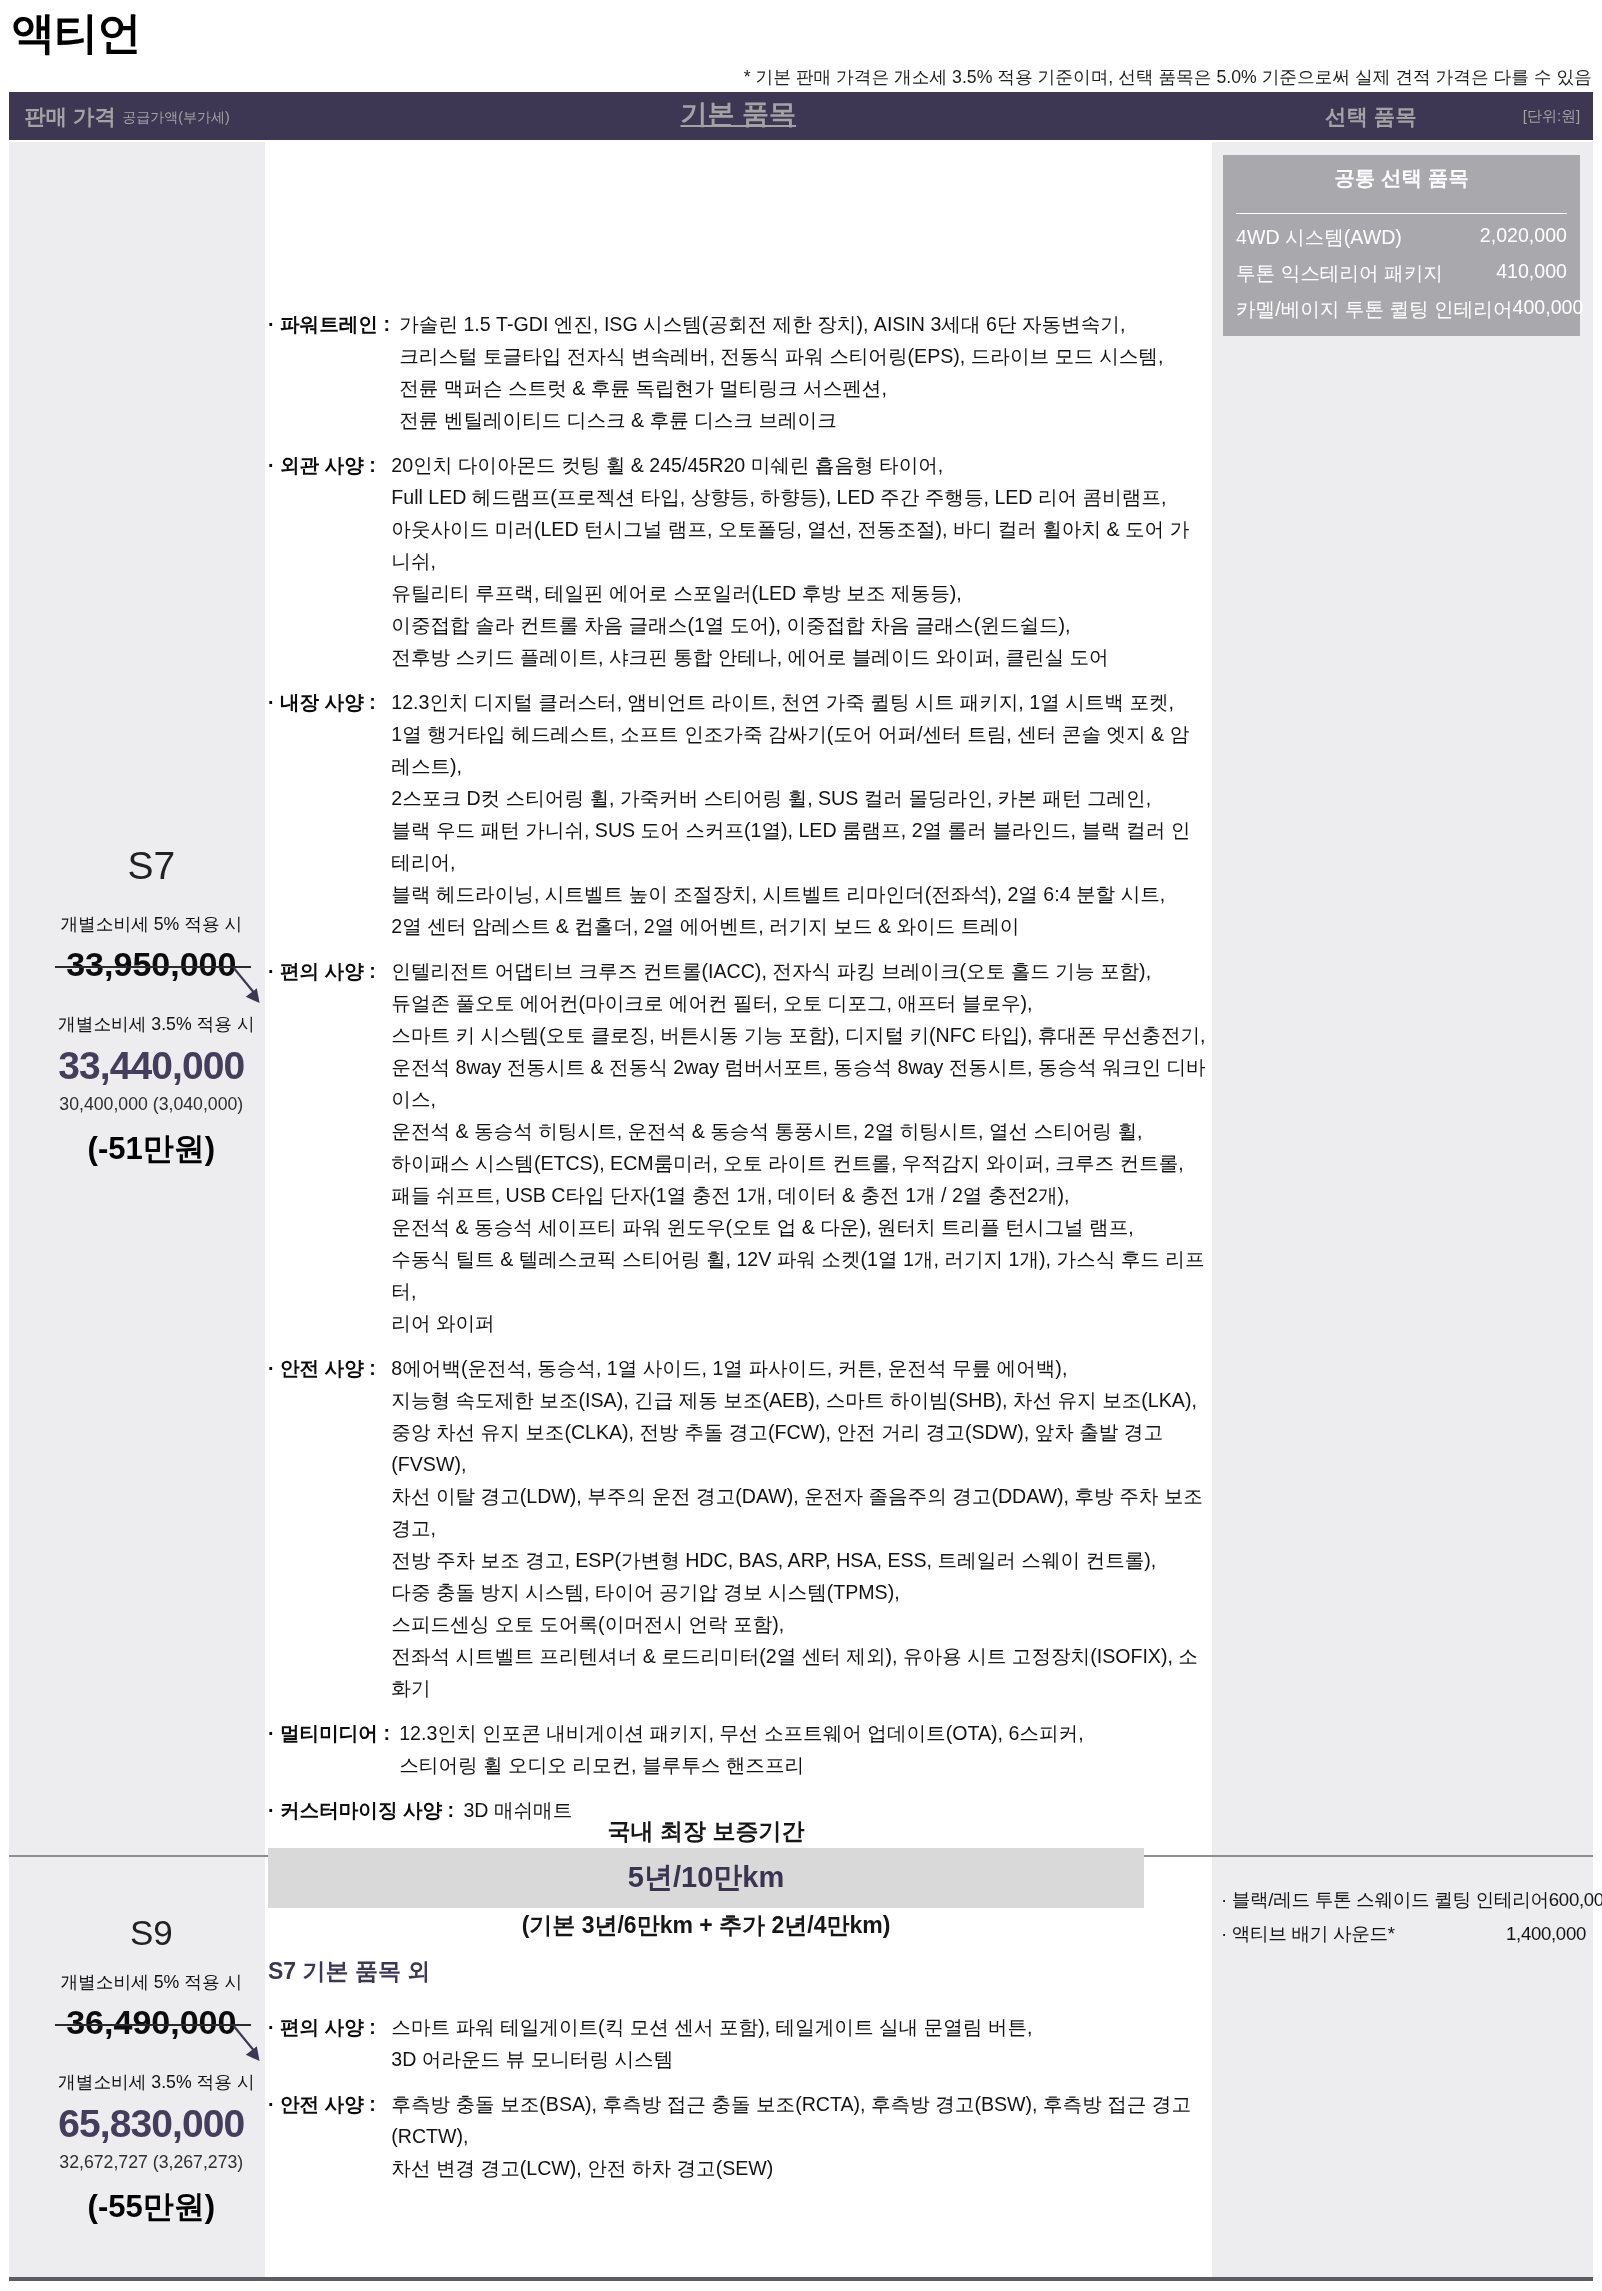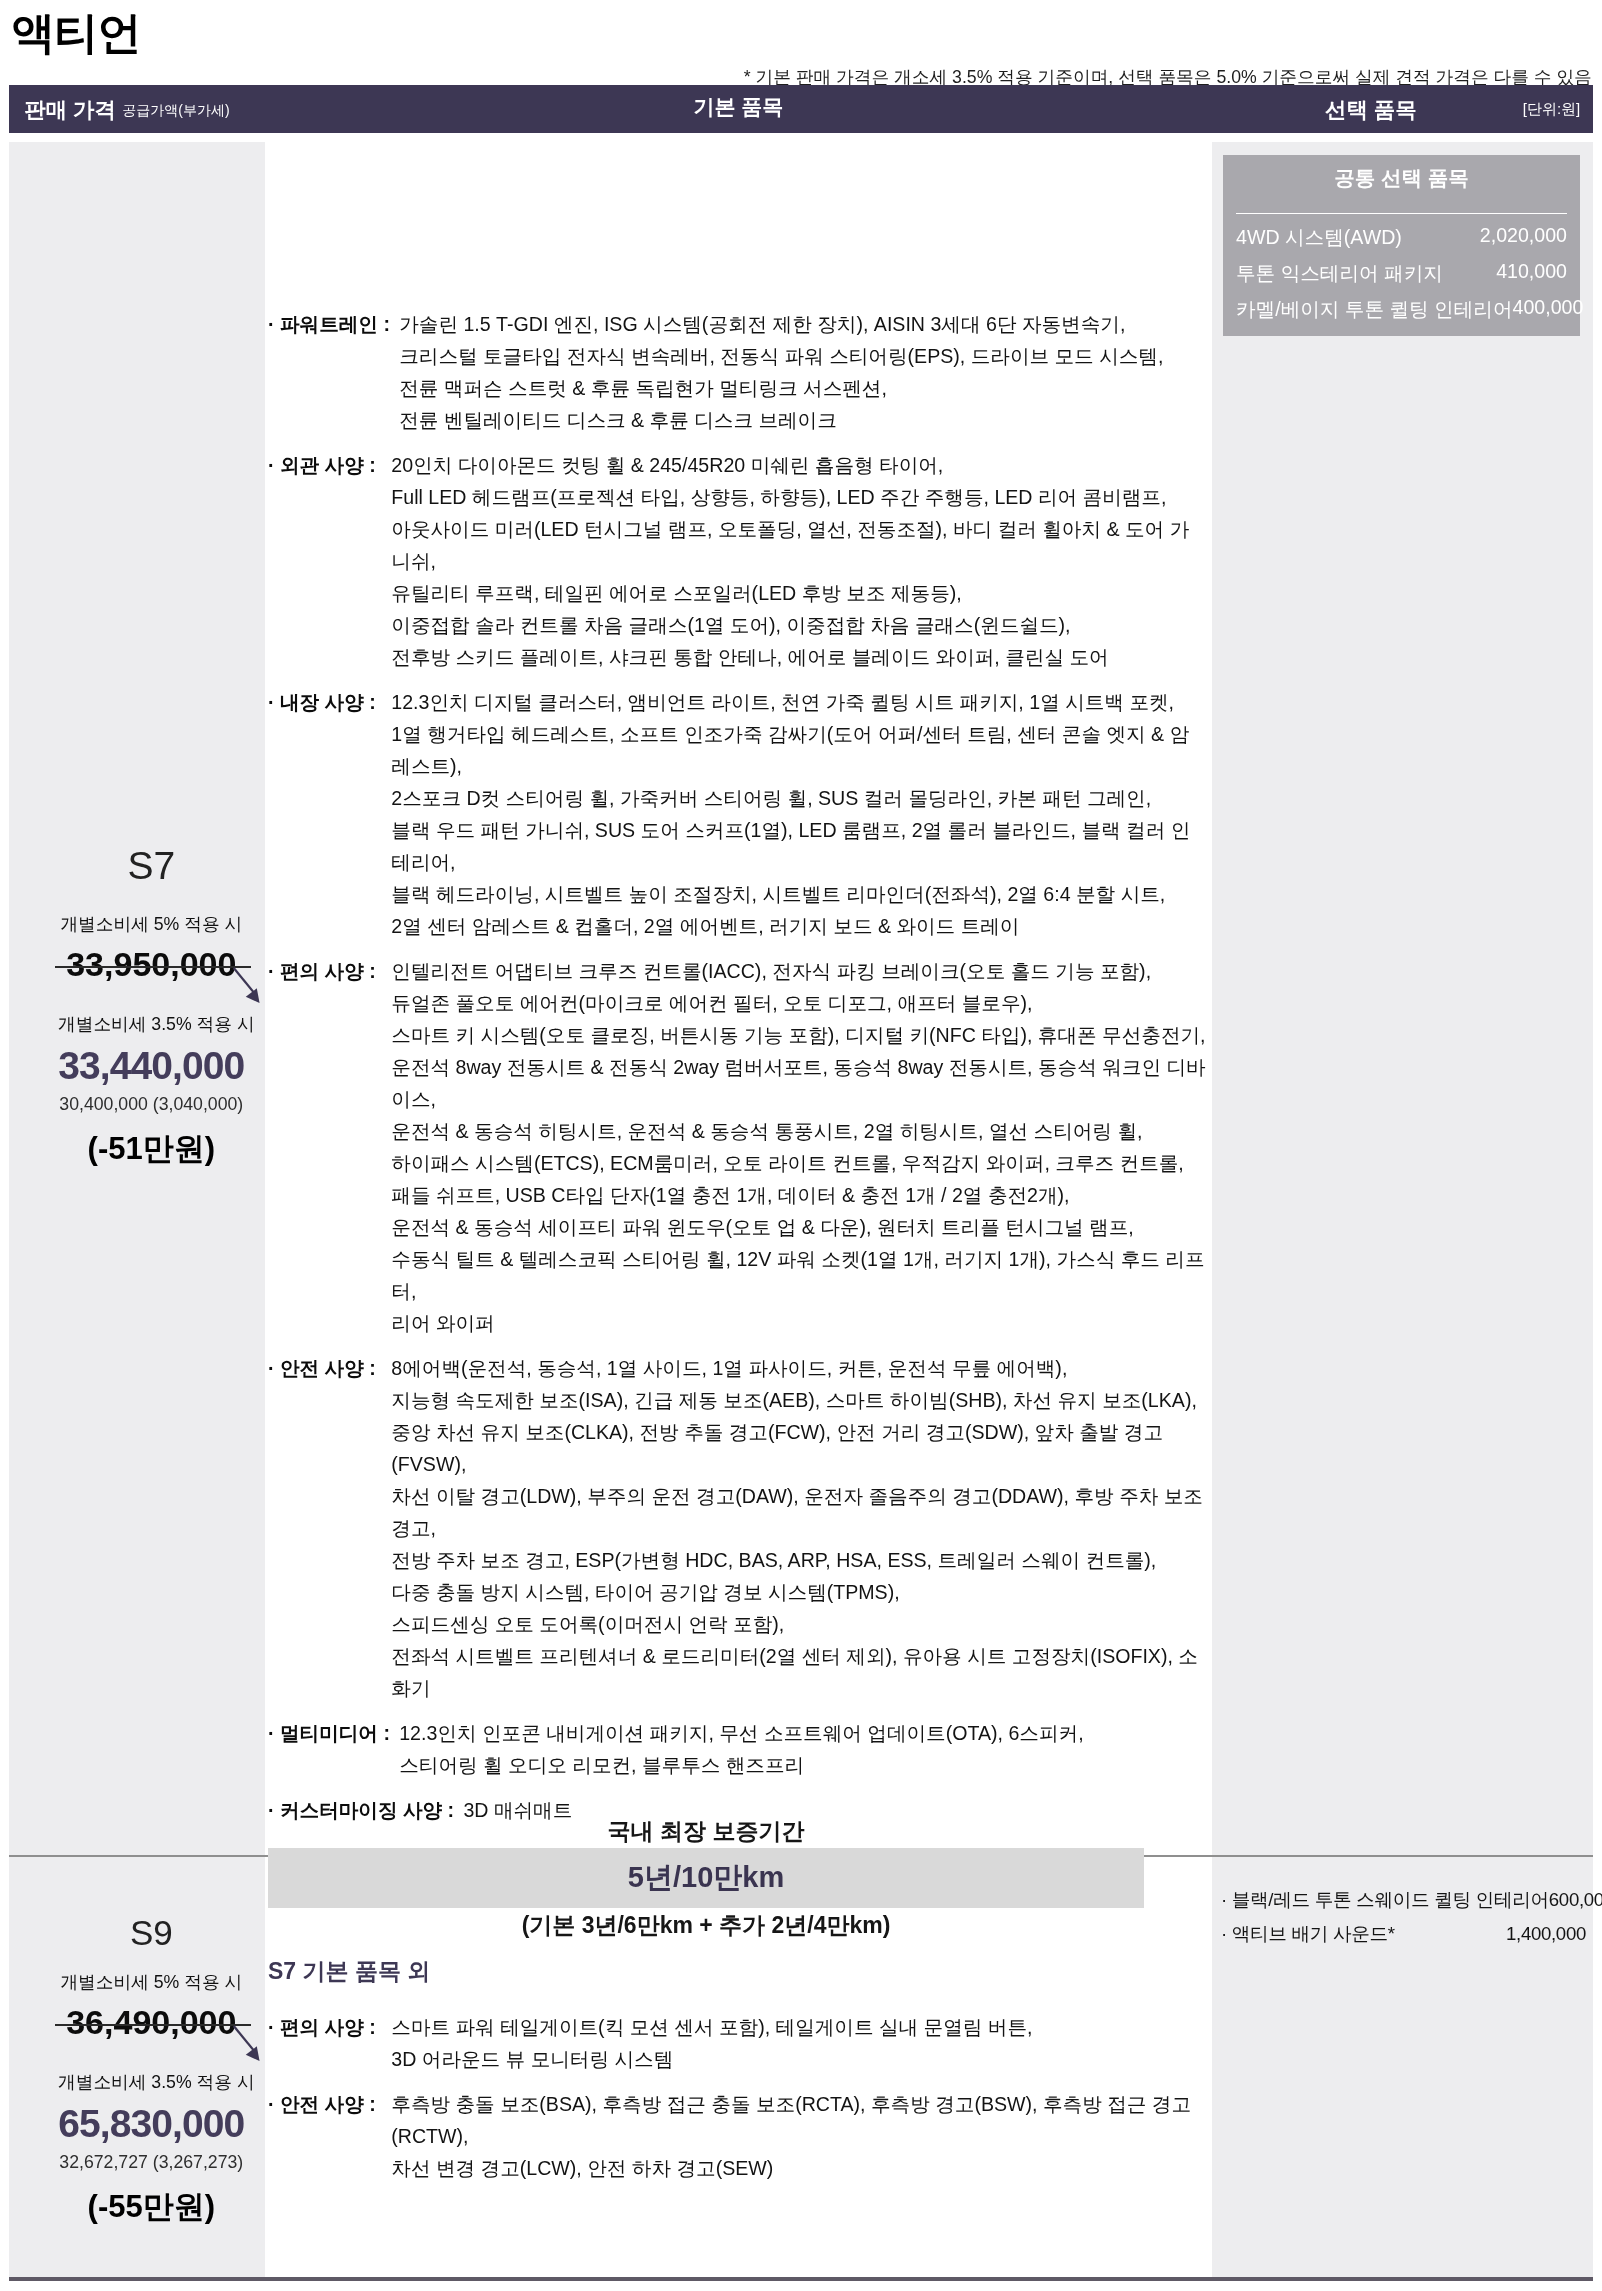--- a/index.html
+++ b/index.html
@@ -4,25 +4,25 @@
 <style>
   html,body{margin:0;padding:0;background:#fff;}
   .page{position:relative;width:1603px;height:2291px;background:#ffffff;
         font-family:"Liberation Sans","DejaVu Sans",sans-serif;color:#131313;overflow:hidden;}
 
   
   .doc-title{position:absolute;left:11.2px;top:3.7px;font-size:44px;font-weight:bold;color:#000;letter-spacing:-0.9px;}
   .doc-note{position:absolute;right:11.2px;top:65px;font-size:17.7px;color:#1e1e1e;}
 
   
-  .header-bar{position:absolute;left:9.3px;top:85px;width:1584px;height:48px;background:#3d3754;color:#ffffff;}
+  .header-bar{position:absolute;left:9.3px;top:92px;width:1584px;height:48px;background:#3d3754;color:#a3a3a3;}
   .hdr-price{position:absolute;left:15px;top:0;height:48px;display:flex;align-items:center;gap:6.5px;}
   .hdr-price .main{font-size:21.4px;font-weight:bold;}
   .hdr-price .sub{font-size:14px;margin-top:3.7px;}
-  .hdr-basic{position:absolute;left:256px;width:946px;top:0;height:44px;display:flex;align-items:center;justify-content:center;font-size:21px;font-weight:bold;}
+  .hdr-basic{position:absolute;left:256px;width:946px;top:0;height:44px;display:flex;align-items:center;justify-content:center;font-size:27px;font-weight:bold;text-decoration:underline;}
   .hdr-option{position:absolute;left:1203px;width:317px;top:0;height:48px;display:flex;align-items:center;justify-content:center;font-size:21.4px;font-weight:bold;}
   .hdr-unit{position:absolute;right:13px;top:0;height:48px;display:flex;align-items:center;font-size:15px;}
 
   
   .col-left-1{position:absolute;left:9.3px;top:142px;width:256px;height:1713px;background:#ededef;}
   .col-right-1{position:absolute;left:1212px;top:142px;width:381px;height:1713px;background:#ededef;}
   .row-divider{position:absolute;left:9.3px;top:1855px;width:1584px;height:1.9px;background:#8f8f8f;}
   .col-left-2{position:absolute;left:9.3px;top:1857px;width:256px;height:420px;background:#ededef;}
   .col-right-2{position:absolute;left:1212px;top:1857px;width:381px;height:420px;background:#ededef;}
   .bottom-bar{position:absolute;left:9.3px;top:2277px;width:1584px;height:3.7px;background:#5e5965;}

